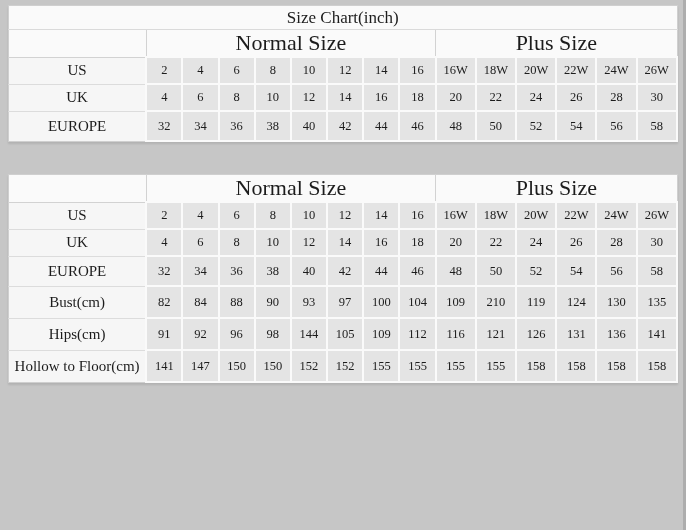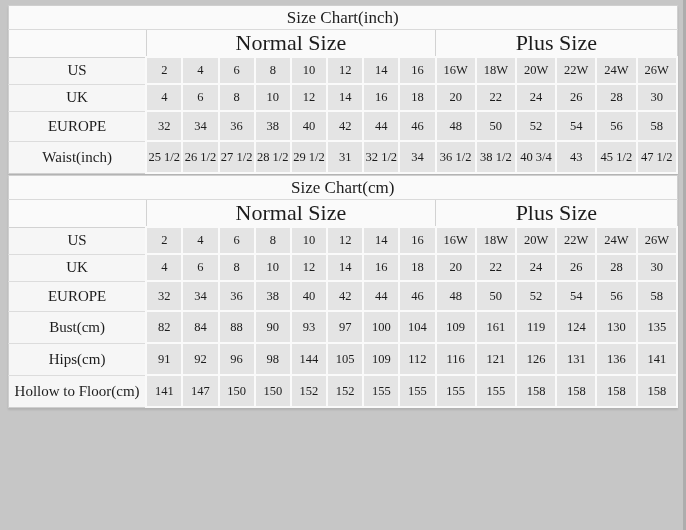--- a/index.html
+++ b/index.html
@@ -16,21 +16,21 @@
     position: absolute; top: 0; right: 0; width: 3px; height: 530px;
     background: #adadad;
   }
   table.size-chart {
     border-collapse: collapse;
     table-layout: fixed;
     width: 670px;
     background: #fafafa;
     border: 1px solid #cfcfcf;
     box-shadow: 0 2px 2px rgba(0,0,0,0.10);
-    margin-bottom: 1px;
+    margin-bottom: 32px;
   }
   col.c-label  { width: 137px; }
   col.c-normal { width: 36px; }
   col.c-plus   { width: 40px; }
 
   td { padding: 0; text-align: center; vertical-align: middle; }
 
   tr.title-row td {
     height: 23px;
     font-size: 17px;
@@ -141,37 +141,20 @@
           <td class="data">42</td>
           <td class="data">44</td>
           <td class="data">46</td>
           <td class="data">48</td>
           <td class="data">50</td>
           <td class="data">52</td>
           <td class="data">54</td>
           <td class="data">56</td>
           <td class="data">58</td>
         </tr>
-        <tr>
-          <td class="label">Waist(inch)</td>
-          <td class="data">25 1/2</td>
-          <td class="data">26 1/2</td>
-          <td class="data">27 1/2</td>
-          <td class="data">28 1/2</td>
-          <td class="data">29 1/2</td>
-          <td class="data">31</td>
-          <td class="data">32 1/2</td>
-          <td class="data">34</td>
-          <td class="data">36 1/2</td>
-          <td class="data">38 1/2</td>
-          <td class="data">40 3/4</td>
-          <td class="data">43</td>
-          <td class="data">45 1/2</td>
-          <td class="data">47 1/2</td>
-        </tr>
       </tbody>
   </table>
 
   <table class="size-chart">
     <colgroup>
       <col class="c-label">
       <col class="c-normal">
         <col class="c-normal">
         <col class="c-normal">
         <col class="c-normal">
@@ -180,23 +163,20 @@
         <col class="c-normal">
         <col class="c-normal">
       <col class="c-plus">
         <col class="c-plus">
         <col class="c-plus">
         <col class="c-plus">
         <col class="c-plus">
         <col class="c-plus">
     </colgroup>
     <thead>
-      <tr class="title-row">
-        <td colspan="15">Size Chart(cm)</td>
-      </tr>
       <tr class="group-row">
         <td></td>
         <td colspan="8" class="group">Normal Size</td>
         <td colspan="6" class="group">Plus Size</td>
       </tr>
     </thead>
     <tbody>
         <tr>
           <td class="label">US</td>
           <td class="data">2</td>
@@ -252,21 +232,21 @@
           <td class="label">Bust(cm)</td>
           <td class="data">82</td>
           <td class="data">84</td>
           <td class="data">88</td>
           <td class="data">90</td>
           <td class="data">93</td>
           <td class="data">97</td>
           <td class="data">100</td>
           <td class="data">104</td>
           <td class="data">109</td>
-          <td class="data">161</td>
+          <td class="data">210</td>
           <td class="data">119</td>
           <td class="data">124</td>
           <td class="data">130</td>
           <td class="data">135</td>
         </tr>
         <tr>
           <td class="label">Hips(cm)</td>
           <td class="data">91</td>
           <td class="data">92</td>
           <td class="data">96</td>

